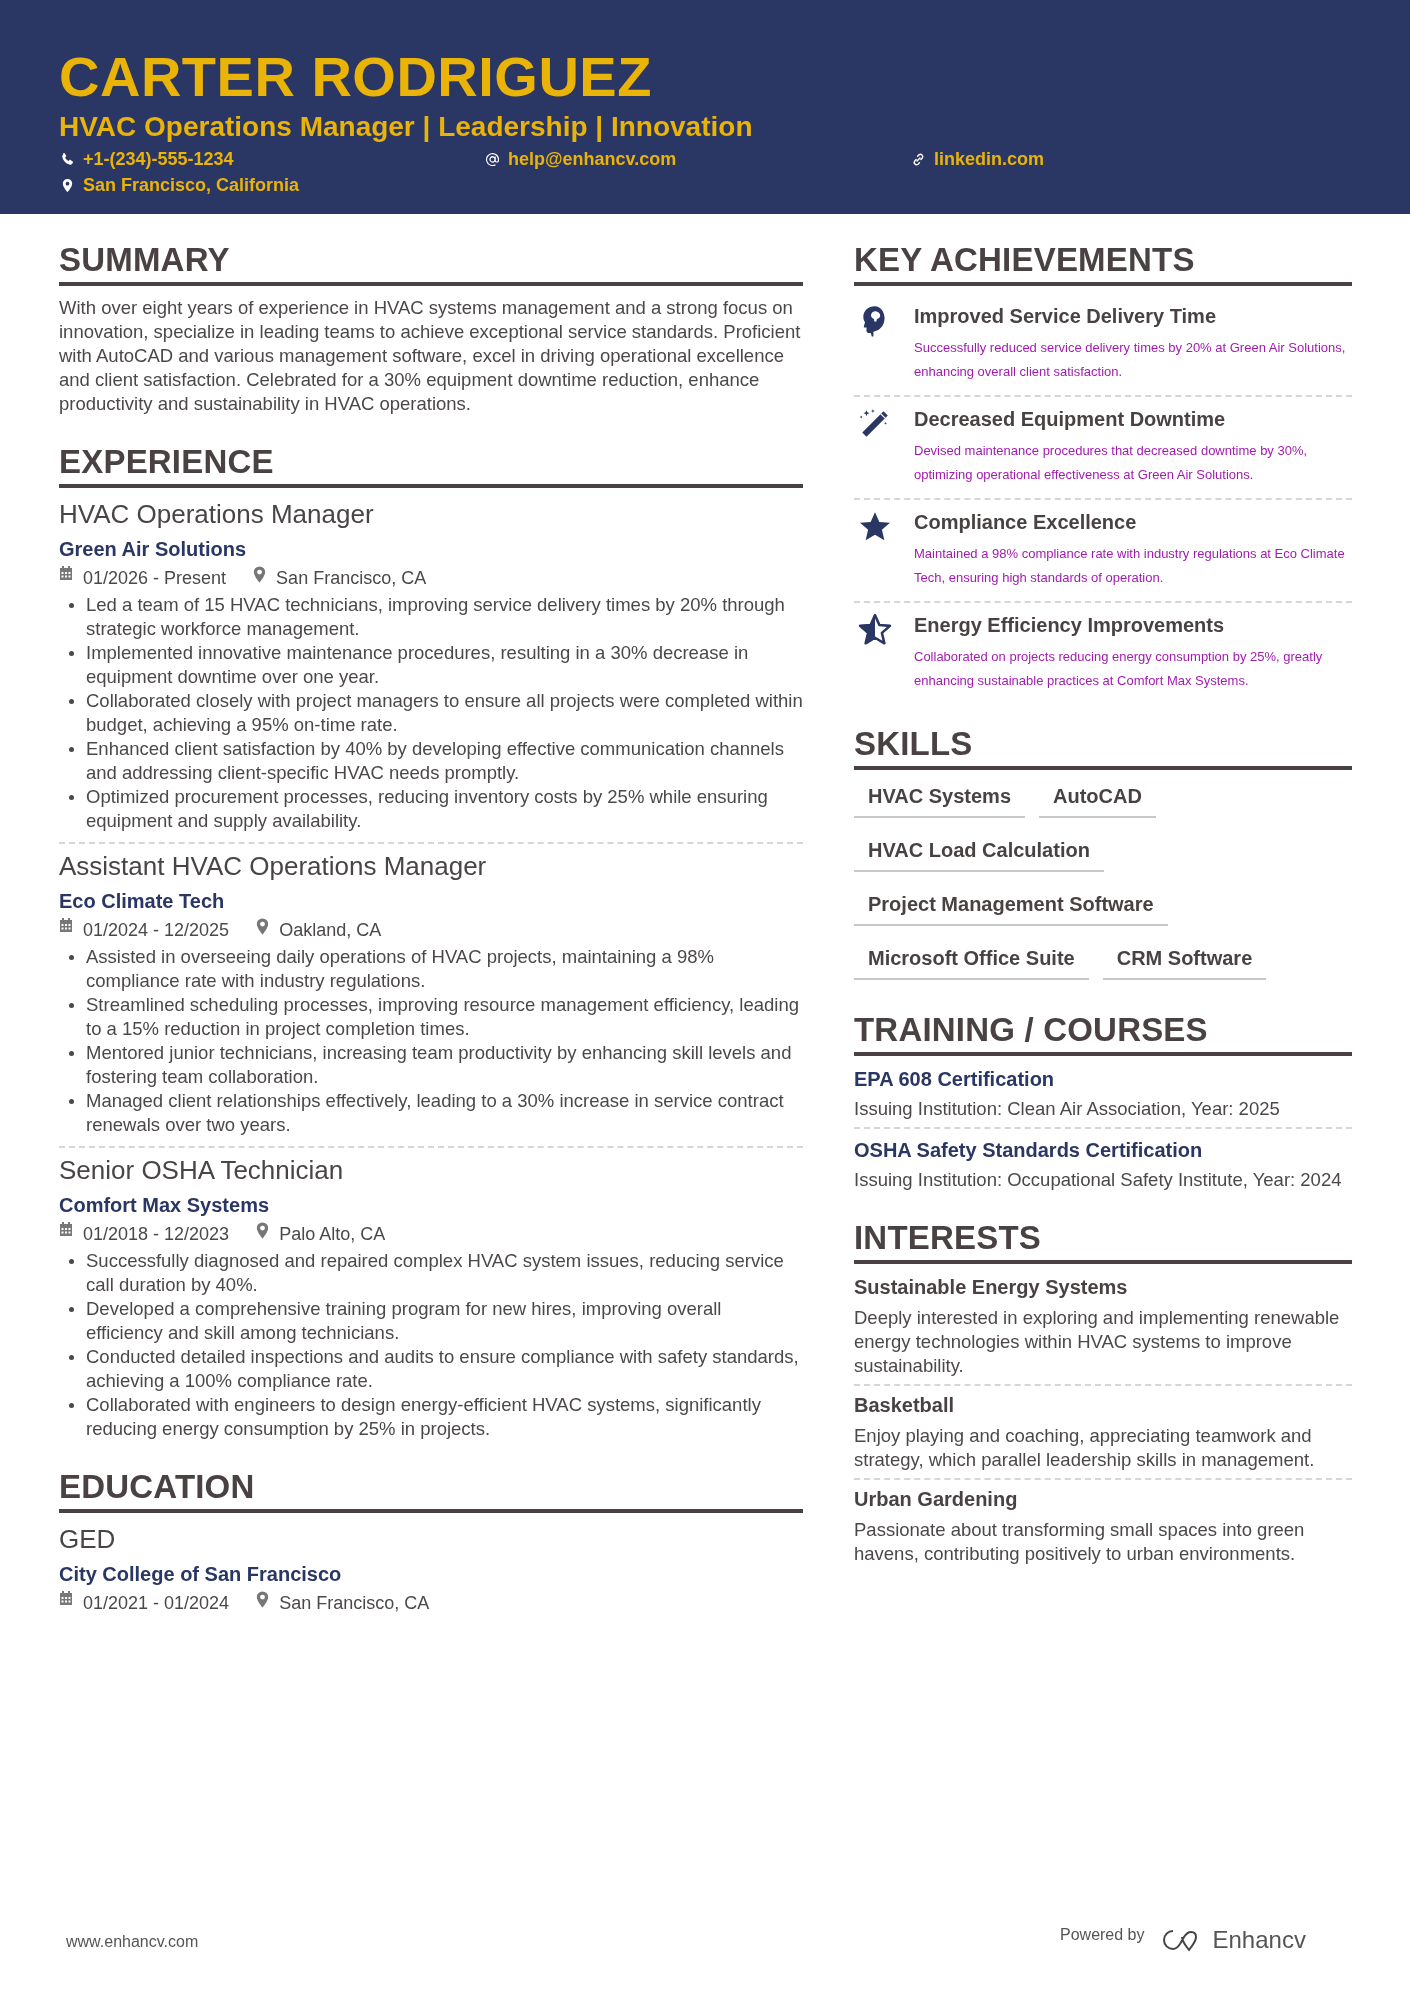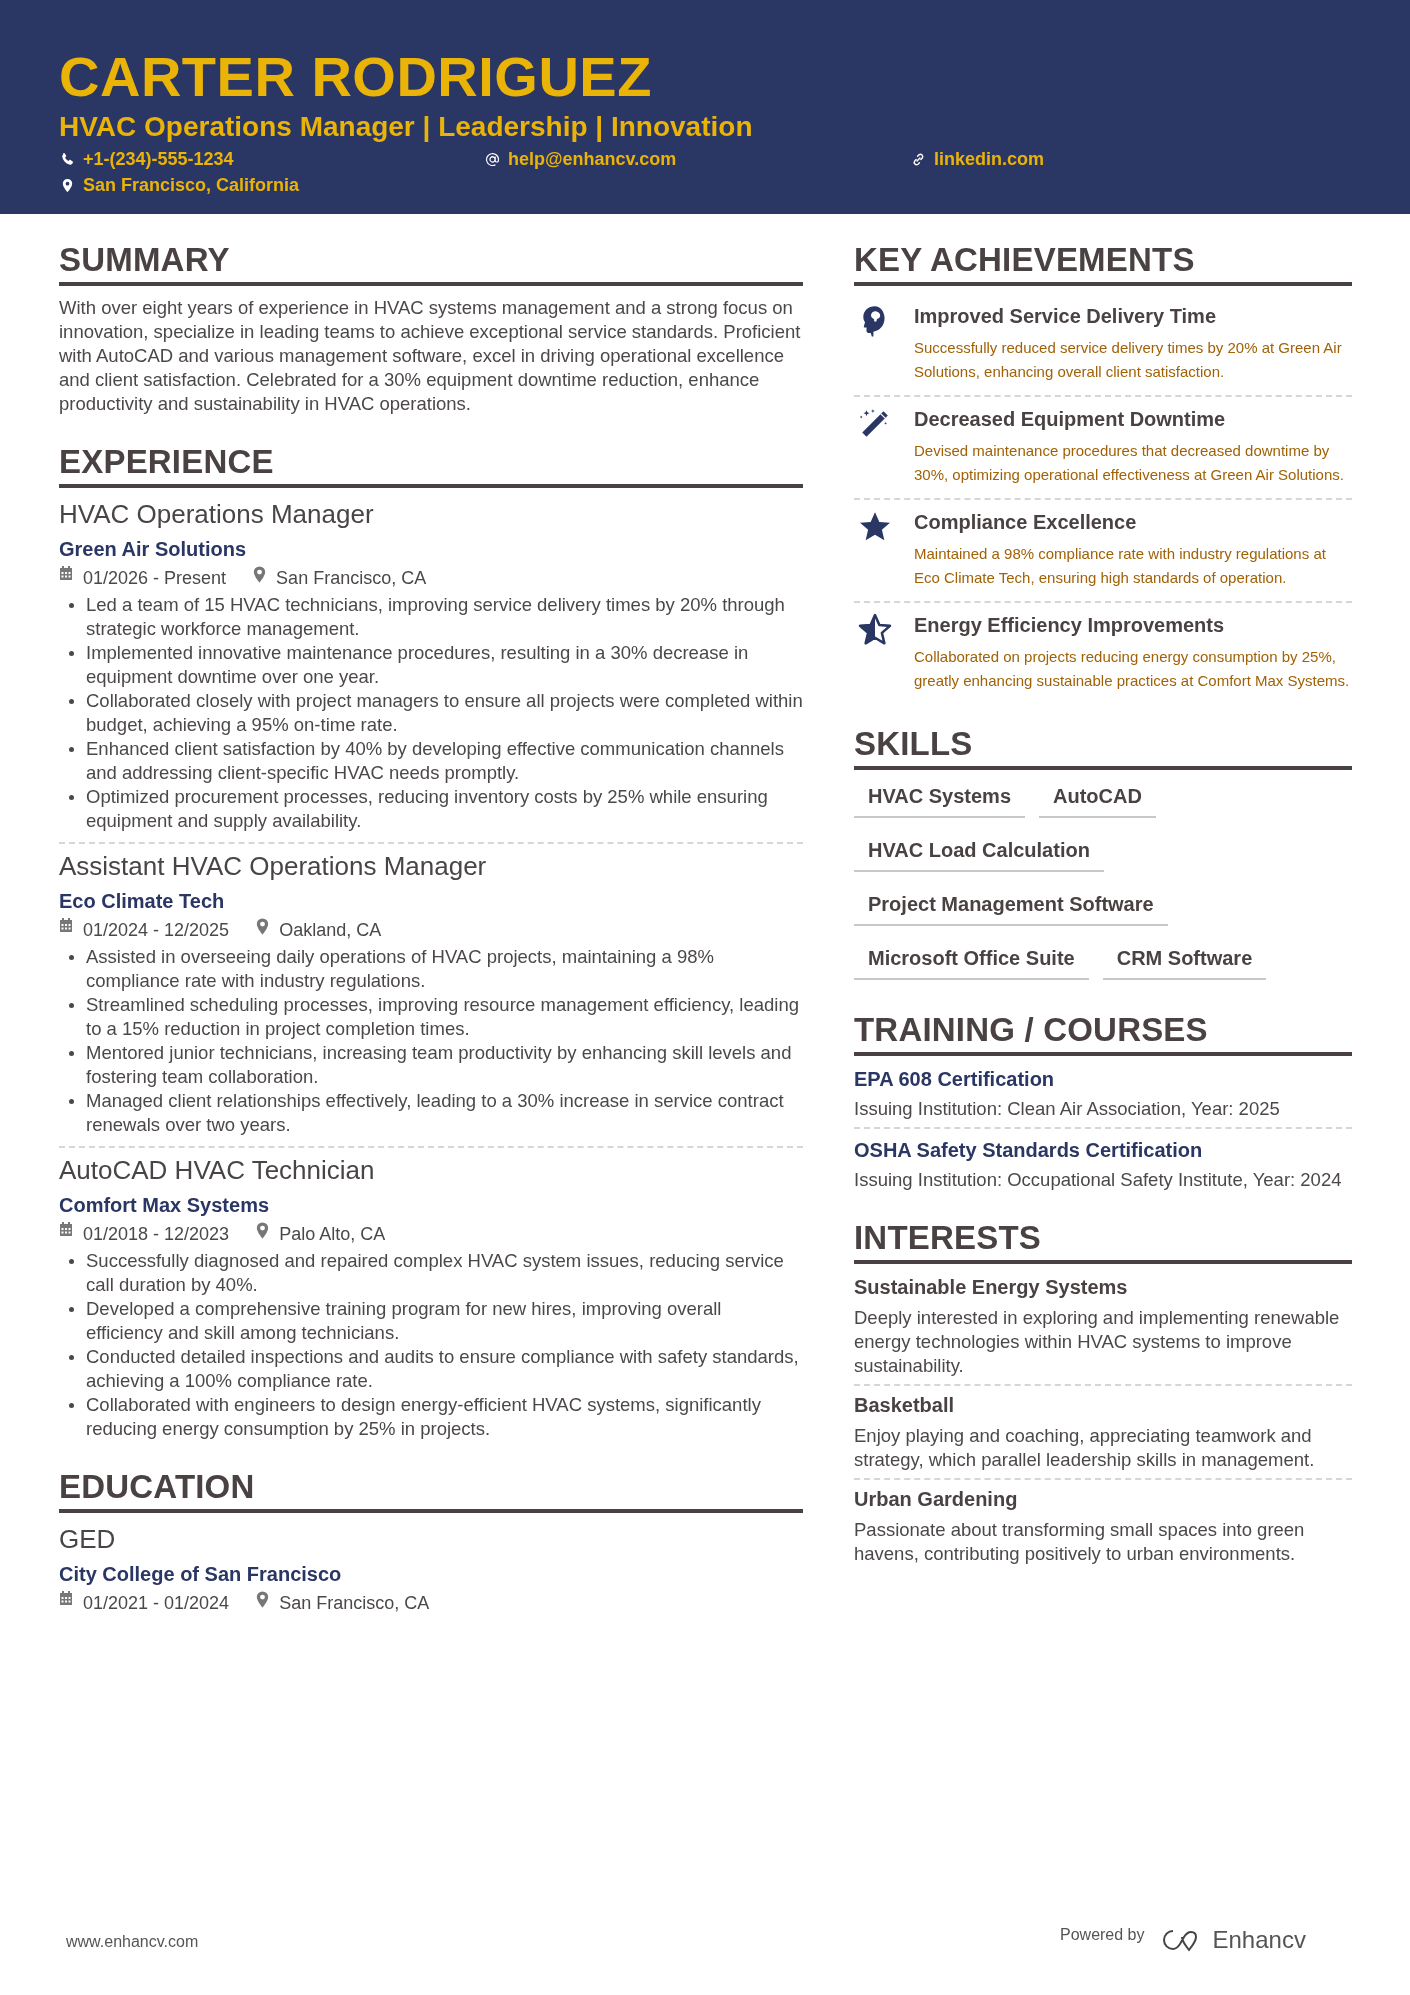--- a/index.html
+++ b/index.html
@@ -33,21 +33,21 @@
   .bullets { list-style: none; margin-top: 3px; }
   .bullets li { position: relative; padding-left: 27px; font-size: 18.5px; line-height: 24px; color: #4d4848; }
   .bullets li::before { content: ""; position: absolute; left: 10px; top: 10px; width: 5px; height: 5px; border-radius: 50%; background: #4d4848; }
   .dash-sep { border-top: 2px dashed #d6d6d6; margin: 9px 0 6px 0; }
 
   
   .ach { display: flex; padding: 6px 0 5px 0; }
   .ach-icon { width: 60px; flex: 0 0 60px; padding-top: 2px; padding-left: 4px; }
   .ach-icon svg { width: 34px; height: 34px; fill: #2a3663; }
   .ach-title { font-size: 20px; font-weight: bold; color: #4a4242; line-height: 28px; margin-bottom: 6px; }
-  .ach-desc { font-size: 15px; line-height: 24px; color: #a16207; }
+  .ach-desc { font-size: 13px; line-height: 24px; color: #a21caf; }
 
   
   .skills { display: flex; flex-wrap: wrap; column-gap: 14px; row-gap: 20px; margin-top: 14px; }
   .skill { font-size: 20px; font-weight: bold; color: #4a4242; padding: 0 14px 8px 14px; border-bottom: 2px solid #c8c8c8; line-height: 24px; }
 
   
   .course-title { font-size: 20px; font-weight: bold; color: #2a3663; line-height: 26px; }
   .course-desc { font-size: 18.5px; line-height: 24px; color: #4d4848; margin-top: 5px; }
 
   
@@ -154,21 +154,21 @@
       <ul class="bullets">
         <li>Assisted in overseeing daily operations of HVAC projects, maintaining a 98% compliance rate with industry regulations.</li>
         <li>Streamlined scheduling processes, improving resource management efficiency, leading to a 15% reduction in project completion times.</li>
         <li>Mentored junior technicians, increasing team productivity by enhancing skill levels and fostering team collaboration.</li>
         <li>Managed client relationships effectively, leading to a 30% increase in service contract renewals over two years.</li>
       </ul>
     </div>
     <div class="dash-sep"></div>
 
     <div>
-      <div class="exp-title">AutoCAD HVAC Technician</div>
+      <div class="exp-title">Senior OSHA Technician</div>
       <div class="exp-company">Comfort Max Systems</div>
       <div class="exp-meta">
         <svg viewBox="0 0 14 15">
             <path d="M1 4h12v10H1zM1 2h12v2H1zM3 0h2v3H3zM9 0h2v3H9z"></path>
             <rect x="2.5" y="6" width="2" height="2" fill="#fff"></rect>
             <rect x="6" y="6" width="2" height="2" fill="#fff"></rect>
             <rect x="9.5" y="6" width="2" height="2" fill="#fff"></rect>
             <rect x="2.5" y="9.5" width="2" height="2" fill="#fff"></rect>
             <rect x="6" y="9.5" width="2" height="2" fill="#fff"></rect>
             <rect x="9.5" y="9.5" width="2" height="2" fill="#fff"></rect>

